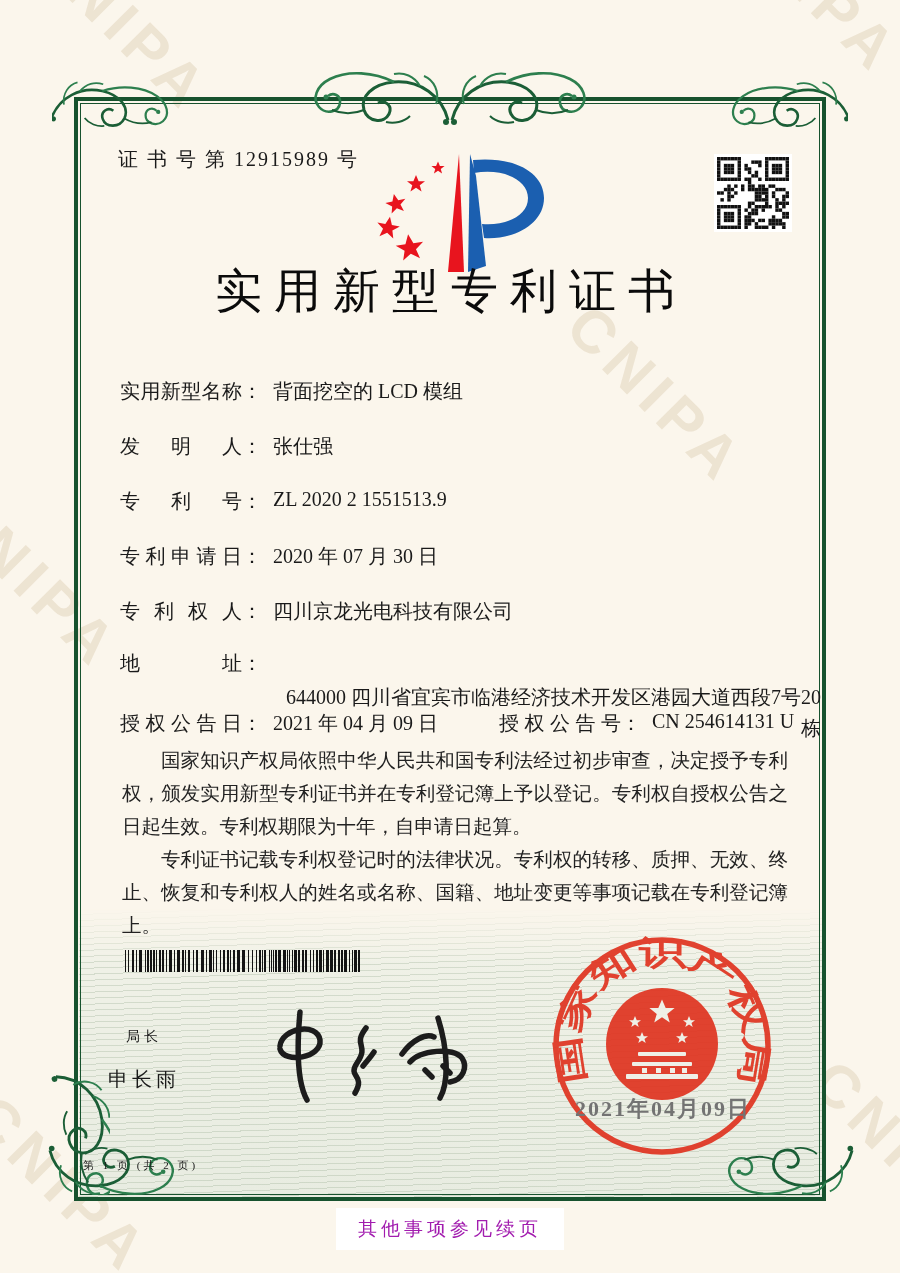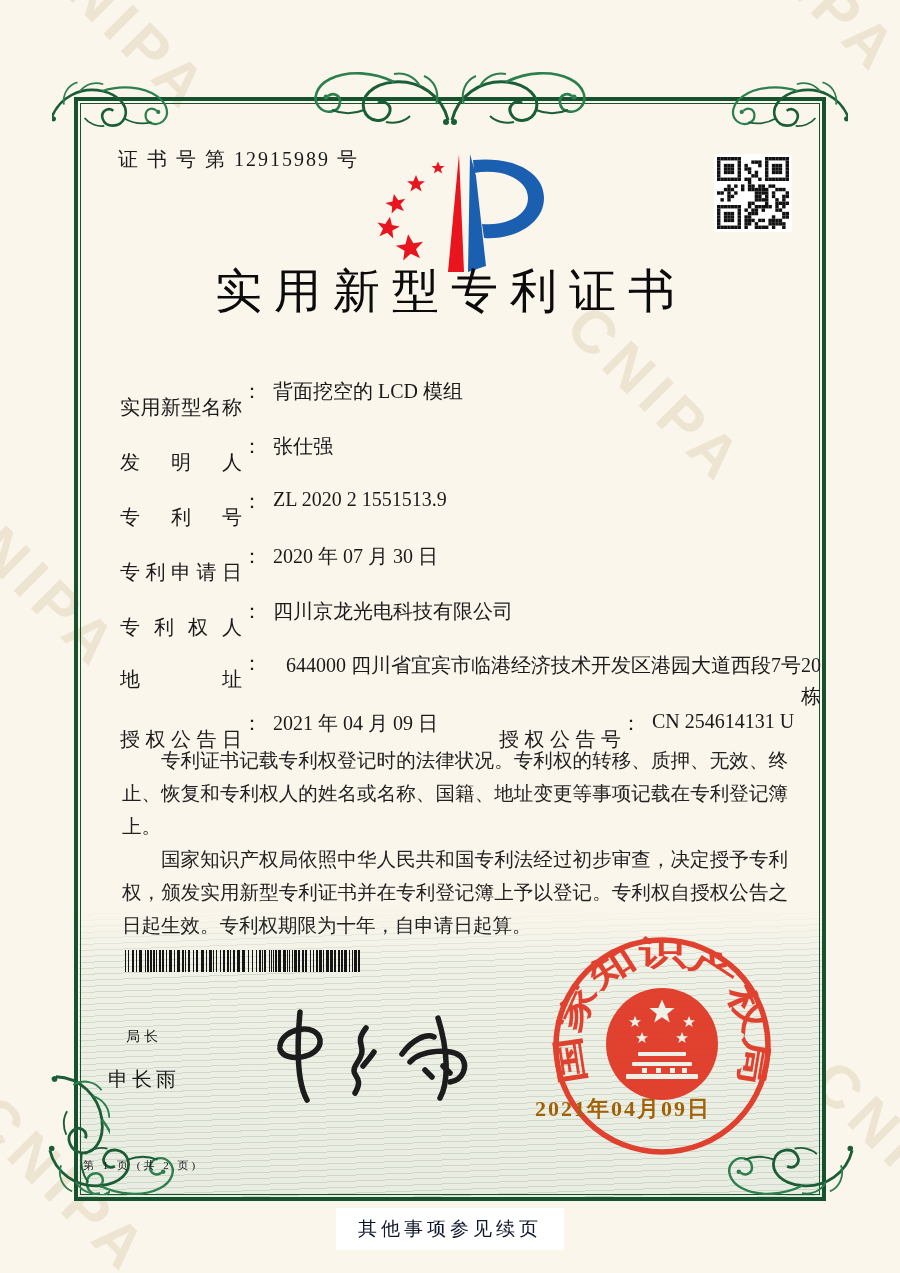--- a/index.html
+++ b/index.html
@@ -37,25 +37,25 @@
   
   .certno{position:absolute;left:118px;top:146px;font-size:20px;letter-spacing:2px;z-index:4;}
   .logo{position:absolute;left:352px;top:146px;z-index:4;}
   .qr{position:absolute;left:714px;top:154px;z-index:4;background:#fff;padding:3px;}
   .title{
     position:absolute;left:75px;top:260px;width:752px;text-align:center;
     font-size:47px;font-weight:400;letter-spacing:12px;color:#0b0b0b;z-index:4;
   }
   
   .row{position:absolute;left:120px;width:690px;font-size:20px;z-index:4;white-space:nowrap;}
-  .flabel{display:inline-block;width:122px;text-align:justify;text-align-last:justify;vertical-align:top;margin-top:16px;}
+  .flabel{display:inline-block;width:122px;text-align:justify;text-align-last:justify;vertical-align:top;}
   .colon{display:inline-block;vertical-align:top;}
   .fvalue{display:inline-block;margin-left:6px;vertical-align:top;text-align:right;}
   .r1{top:378px;} .r2{top:433px;} .r3{top:488px;} .r4{top:543px;} .r5{top:598px;}
-  .r6{top:650px;} .r6 .fvalue{white-space:normal;width:548px;line-height:31px;}
+  .r6{top:650px;} .r6 .fvalue{white-space:normal;width:548px;line-height:31px;margin-top:32px;}
   .r7{top:710px;}
   .pair2{margin-left:56px;}
   
   .bodytext{
     position:absolute;left:122px;top:744px;width:666px;z-index:4;
     font-size:19.5px;line-height:33px;text-align:justify;color:#222;
   }
   .bodytext p{margin:0;text-indent:2em;}
   
   .barcode{position:absolute;left:125px;top:950px;z-index:4;}
@@ -66,21 +66,21 @@
     font-family:"Liberation Sans","DejaVu Sans",sans-serif;letter-spacing:4px;}
   .sig-script{position:absolute;left:262px;top:1000px;z-index:4;}
   
   .seal{position:absolute;left:532px;top:928px;z-index:5;opacity:.93;}
   
   .pageinfo{position:absolute;left:83px;top:1158px;width:752px;text-align:left;
     font-size:11px;letter-spacing:3px;z-index:4;}
   .contnote{
     position:absolute;left:450px;top:1208px;transform:translateX(-50%);
     background:#ffffff;padding:8px 22px;font-size:19px;letter-spacing:4px;z-index:4;
-    color:#0f172a;
+    color:#a21caf;
   }
 </style>
 </head>
 <body>
 
 <svg width="0" height="0" style="position:absolute" aria-hidden="true">
   <defs>
     <g id="flourish">
       <path d="M2,50 C8,26 30,10 56,12 C78,14 90,27 86,40 C82,52 66,54 61,44 C57,36 65,29 72,33" fill="none" stroke="#1b5e36" stroke-width="3"></path>
       <path d="M56,12 C76,2 102,0 120,9 C134,16 138,29 131,37 C124,45 111,42 110,33 C109,25 117,22 122,26" fill="none" stroke="#2d7f4e" stroke-width="2.6"></path>
@@ -396,22 +396,22 @@
 <div class="row r7">
   <span class="flabel">授权公告日</span><span class="colon">：</span>
   <span class="fvalue">2021 年 04 月 09 日</span>
   <span class="pair2">
     <span class="flabel">授权公告号</span><span class="colon">：</span>
     <span class="fvalue">CN 254614131 U</span>
   </span>
 </div>
 
 <div class="bodytext">
+  <p>国家知识产权局依照中华人民共和国专利法经过初步审查，决定授予专利权，颁发实用新型专利证书并在专利登记簿上予以登记。专利权自授权公告之日起生效。专利权期限为十年，自申请日起算。</p>
   <p>专利证书记载专利权登记时的法律状况。专利权的转移、质押、无效、终止、恢复和专利权人的姓名或名称、国籍、地址变更等事项记载在专利登记簿上。</p>
-  <p>国家知识产权局依照中华人民共和国专利法经过初步审查，决定授予专利权，颁发实用新型专利证书并在专利登记簿上予以登记。专利权自授权公告之日起生效。专利权期限为十年，自申请日起算。</p>
 </div>
 
 <svg class="barcode" width="238" height="22" viewBox="0 0 238 22" id="barcode-svg">
     <rect x="0" y="0" width="1" height="22" fill="#141414"></rect>
     <rect x="3" y="0" width="1" height="22" fill="#141414"></rect>
     <rect x="7" y="0" width="2" height="22" fill="#141414"></rect>
     <rect x="11" y="0" width="1" height="22" fill="#141414"></rect>
     <rect x="14" y="0" width="3" height="22" fill="#141414"></rect>
     <rect x="20" y="0" width="1" height="22" fill="#141414"></rect>
     <rect x="22" y="0" width="2" height="22" fill="#141414"></rect>
@@ -512,16 +512,16 @@
       <rect x="106" y="124" width="48" height="4" rx="1"></rect>
       <rect x="100" y="134" width="60" height="4" rx="1"></rect>
       <rect x="94" y="146" width="72" height="5" rx="1"></rect>
       <rect x="110" y="140" width="5" height="5"></rect>
         <rect x="124" y="140" width="5" height="5"></rect>
       <rect x="138" y="140" width="5" height="5"></rect>
         <rect x="150" y="140" width="5" height="5"></rect>
     </g>
   </g>
 </svg>
-<div style="position:absolute;left:535px;top:1094px;width:256px;font-size:22px;letter-spacing:2px;color:#a16207;font-weight:600;z-index:6;">2021年04月09日</div>
+<div style="position:absolute;left:535px;top:1094px;width:256px;text-align:center;font-size:22px;letter-spacing:2px;color:#737373;font-weight:600;z-index:6;">2021年04月09日</div>
 
 <div class="pageinfo">第 1 页 (共 2 页)</div>
 <div class="contnote">其他事项参见续页</div>
 
 </body></html>

